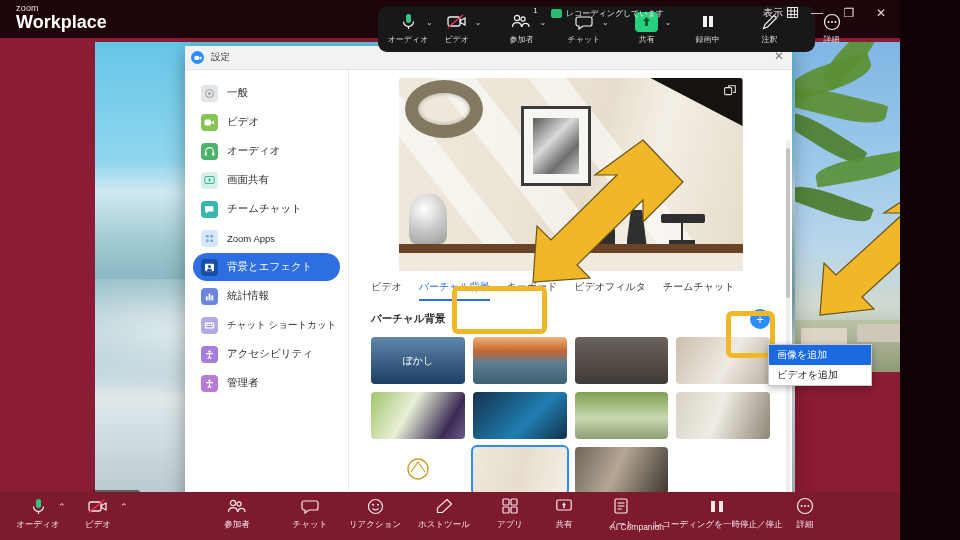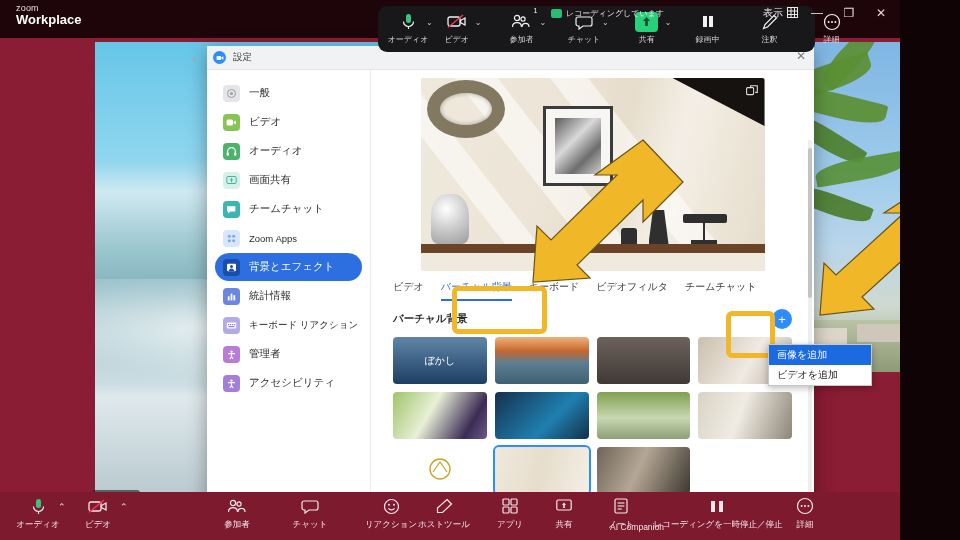--- a/index.html
+++ b/index.html
@@ -10,21 +10,21 @@
   }
   #root { position: relative; width: 900px; height: 540px; overflow: hidden; }
 
   
   .zoom-titlebar {
     position: absolute; left: 0; top: 0; width: 960px; height: 38px;
     background: #1d0509; z-index: 1;
   }
   .zoom-brand { position: absolute; left: 16px; top: 4px; color: #fff; line-height: 1.05; }
   .zoom-brand .z1 { font-size: 9px; letter-spacing: .2px; color: #e8dfe1; display:block; }
-  .zoom-brand .z2 { font-size: 13px; font-weight: bold; display:block;text-align:right; }
+  .zoom-brand .z2 { font-size: 18px; font-weight: bold; display:block;text-align:right; }
 
   .meeting-bg {
     position: absolute; left: 0; top: 38px; width: 960px; height: 502px;
     background: #8a1c33; z-index: 1;
   }
 
   
   .bottom-bar {
     position: absolute; left: 0; bottom: 0; width: 960px; height: 48px;
     background: #7e1a2e; z-index: 40;
@@ -89,21 +89,20 @@
 
   
   .nav-arrows { position: absolute; left: 192px; top: 52px; width: 70px; height: 22px; z-index: 3;
                 display:flex; gap: 16px; color: #c79aa6; font-size: 12px; }
 
   
   .settings-win {
     position: absolute; left: 185px; top: 46px; width: 607px; height: 474px;
     background: #fff; z-index: 20; box-shadow: 0 4px 18px rgba(0,0,0,.35);
     overflow: hidden;
-    margin-left: 22px;
   }
   .sw-title {
     height: 24px; background: #f1f2f4; display: flex; align-items: center;
     padding: 0 6px; border-bottom: 1px solid #e3e4e7; position: relative;
   }
   .sw-logo { width: 13px; height: 13px; border-radius: 50%; background: #2d8cff; margin-right: 7px;
              display:flex;align-items:center;justify-content:center;}
   .sw-logo svg { display:block; }
   .sw-title-text { font-size: 9.5px; color: #3a3a3a; }
   .sw-close { position: absolute; right: 8px; top: 4px; font-size: 12px; color: #7b7b7b; line-height: 1;}
@@ -440,41 +439,41 @@
           <span class="side-ico" style="background:#b4aae6">
             <svg width="11" height="11" viewBox="0 0 11 11">
                 <rect x="0.8" y="2.6" width="9.4" height="5.8" rx="1" fill="#fff"></rect>
                 <rect x="2" y="4" width="1.2" height="1.2" fill="#8f84dd"></rect>
                 <rect x="4" y="4" width="1.2" height="1.2" fill="#8f84dd"></rect>
                 <rect x="6" y="4" width="1.2" height="1.2" fill="#8f84dd"></rect>
                 <rect x="8" y="4" width="1.2" height="1.2" fill="#8f84dd"></rect>
                 <rect x="2.6" y="6" width="5.8" height="1.2" fill="#8f84dd"></rect>
               </svg>
           </span>
-          <span style="font-size:9.5px">キーボード リアクション</span>
-        </div>
-
-        <div class="side-item">
-          <span class="side-ico" style="background:#b97bd8">
+          <span style="font-size:9.5px">チャット ショートカット</span>
+        </div>
+
+        <div class="side-item">
+          <span class="side-ico" style="background:#a57ddb">
             <svg width="11" height="11" viewBox="0 0 11 11">
                 <circle cx="5.5" cy="2.6" r="1.2" fill="#fff"></circle>
                 <path d="M2 4.6h7M5.5 4.6v3M5.5 7.6 3.8 10M5.5 7.6 7.2 10" stroke="#fff" stroke-width="1.1" fill="none"></path>
               </svg>
           </span>
-          <span>管理者</span>
-        </div>
-
-        <div class="side-item">
-          <span class="side-ico" style="background:#a57ddb">
+          <span>アクセシビリティ</span>
+        </div>
+
+        <div class="side-item">
+          <span class="side-ico" style="background:#b97bd8">
             <svg width="11" height="11" viewBox="0 0 11 11">
                 <circle cx="5.5" cy="2.6" r="1.2" fill="#fff"></circle>
                 <path d="M2 4.6h7M5.5 4.6v3M5.5 7.6 3.8 10M5.5 7.6 7.2 10" stroke="#fff" stroke-width="1.1" fill="none"></path>
               </svg>
           </span>
-          <span>アクセシビリティ</span>
+          <span>管理者</span>
         </div>
       </div>
 
       <div class="sw-main">
 
         <div class="preview">
           <div class="pv-wall"></div>
           <div class="pv-stripe" style="left:40px;top:-60px;width:26px;height:330px;"></div>
           <div class="pv-stripe" style="left:120px;top:-60px;width:34px;height:330px;"></div>
           <div class="pv-stripe" style="left:215px;top:-60px;width:30px;height:330px;"></div>
@@ -603,21 +602,21 @@
 
       <div class="bb-item" style="left:310px;">
         <span class="bb-ico">
           <svg width="18" height="16" viewBox="0 0 18 16">
               <path d="M2 2h12a2 2 0 0 1 2 2v5a2 2 0 0 1-2 2H7l-4 3v-3H2a2 2 0 0 1-2-2V4a2 2 0 0 1 2-2Z" stroke="#f3e7ea" stroke-width="1.2" fill="none" transform="translate(1,1)"></path>
             </svg>
         </span>
         <span class="bb-lb">チャット</span>
       </div>
 
-      <div class="bb-item" style="left:391px;">
+      <div class="bb-item" style="left:375px;">
         <span class="bb-ico">
           <svg width="17" height="17" viewBox="0 0 17 17">
               <circle cx="8.5" cy="8.5" r="7" stroke="#f3e7ea" stroke-width="1.2" fill="none"></circle>
               <circle cx="6" cy="6.7" r="1" fill="#f3e7ea"></circle>
               <circle cx="11" cy="6.7" r="1" fill="#f3e7ea"></circle>
               <path d="M5.4 10.4a4 4 0 0 0 6.2 0" stroke="#f3e7ea" stroke-width="1.2" fill="none"></path>
             </svg>
         </span>
         <span class="bb-lb">リアクション</span>
       </div>

